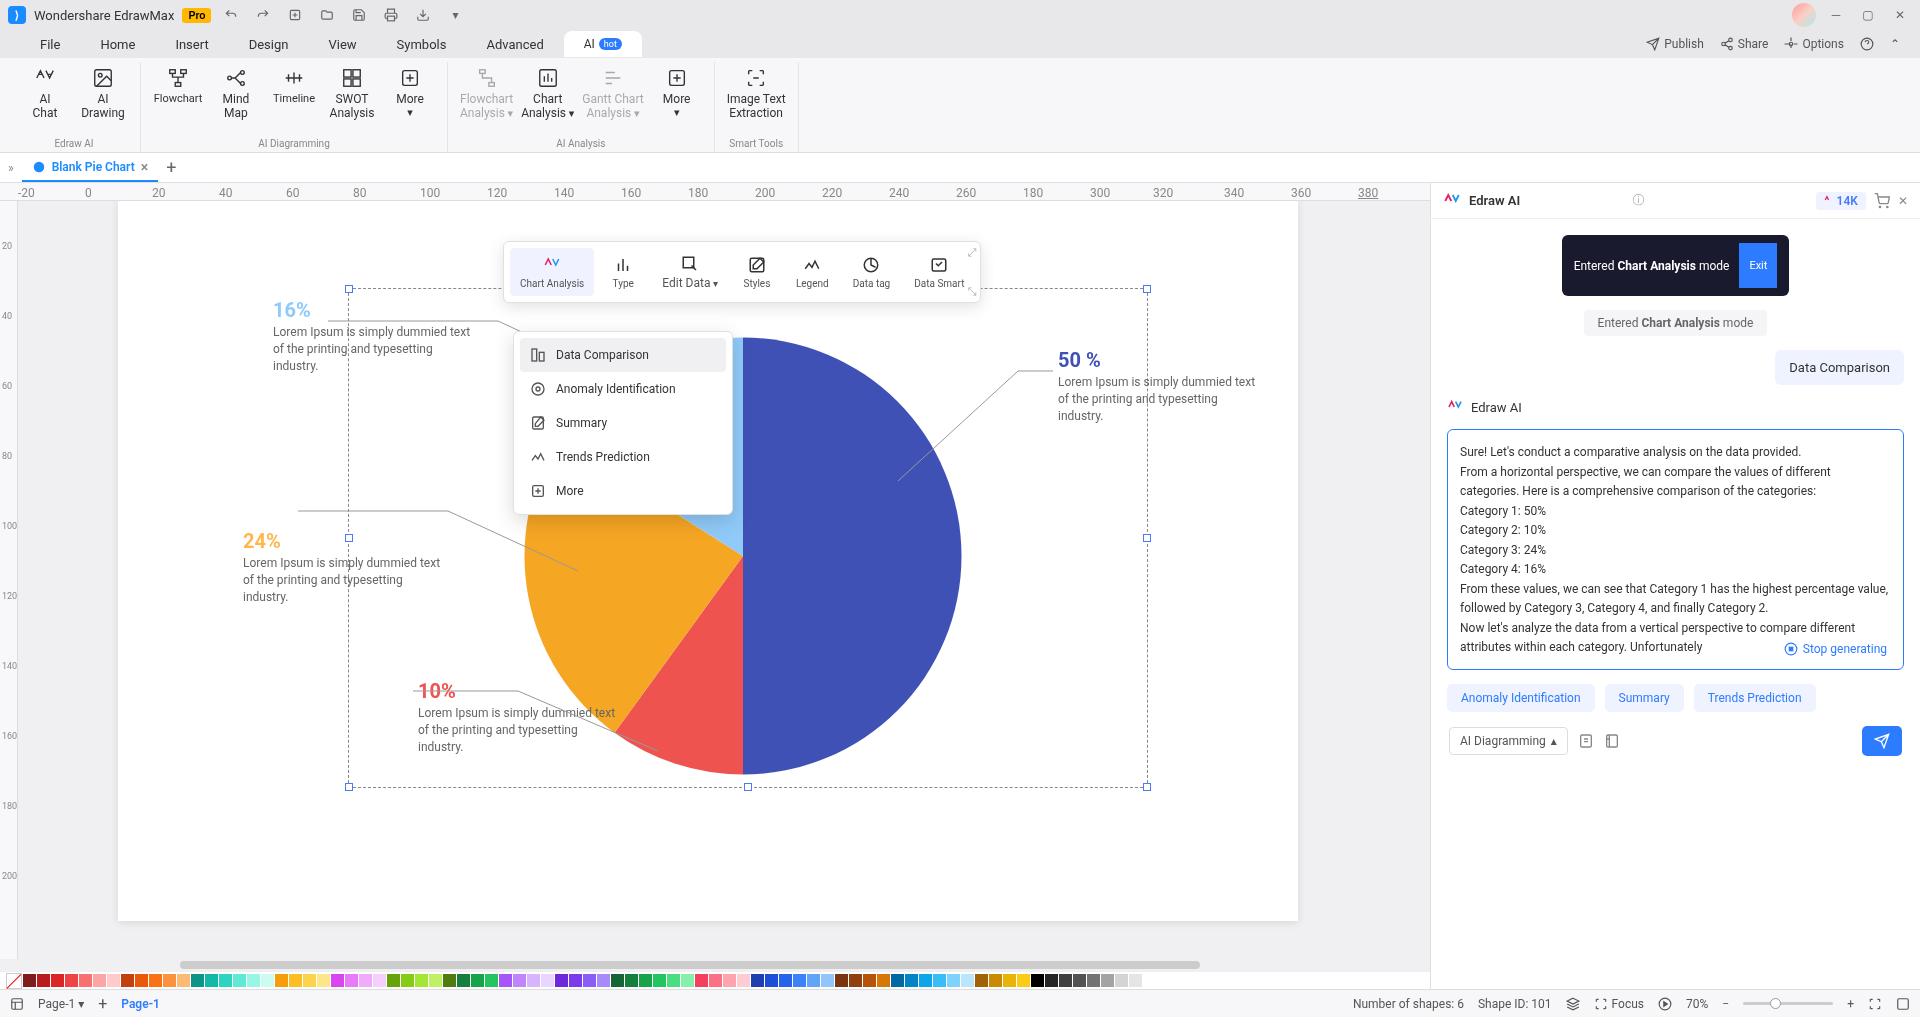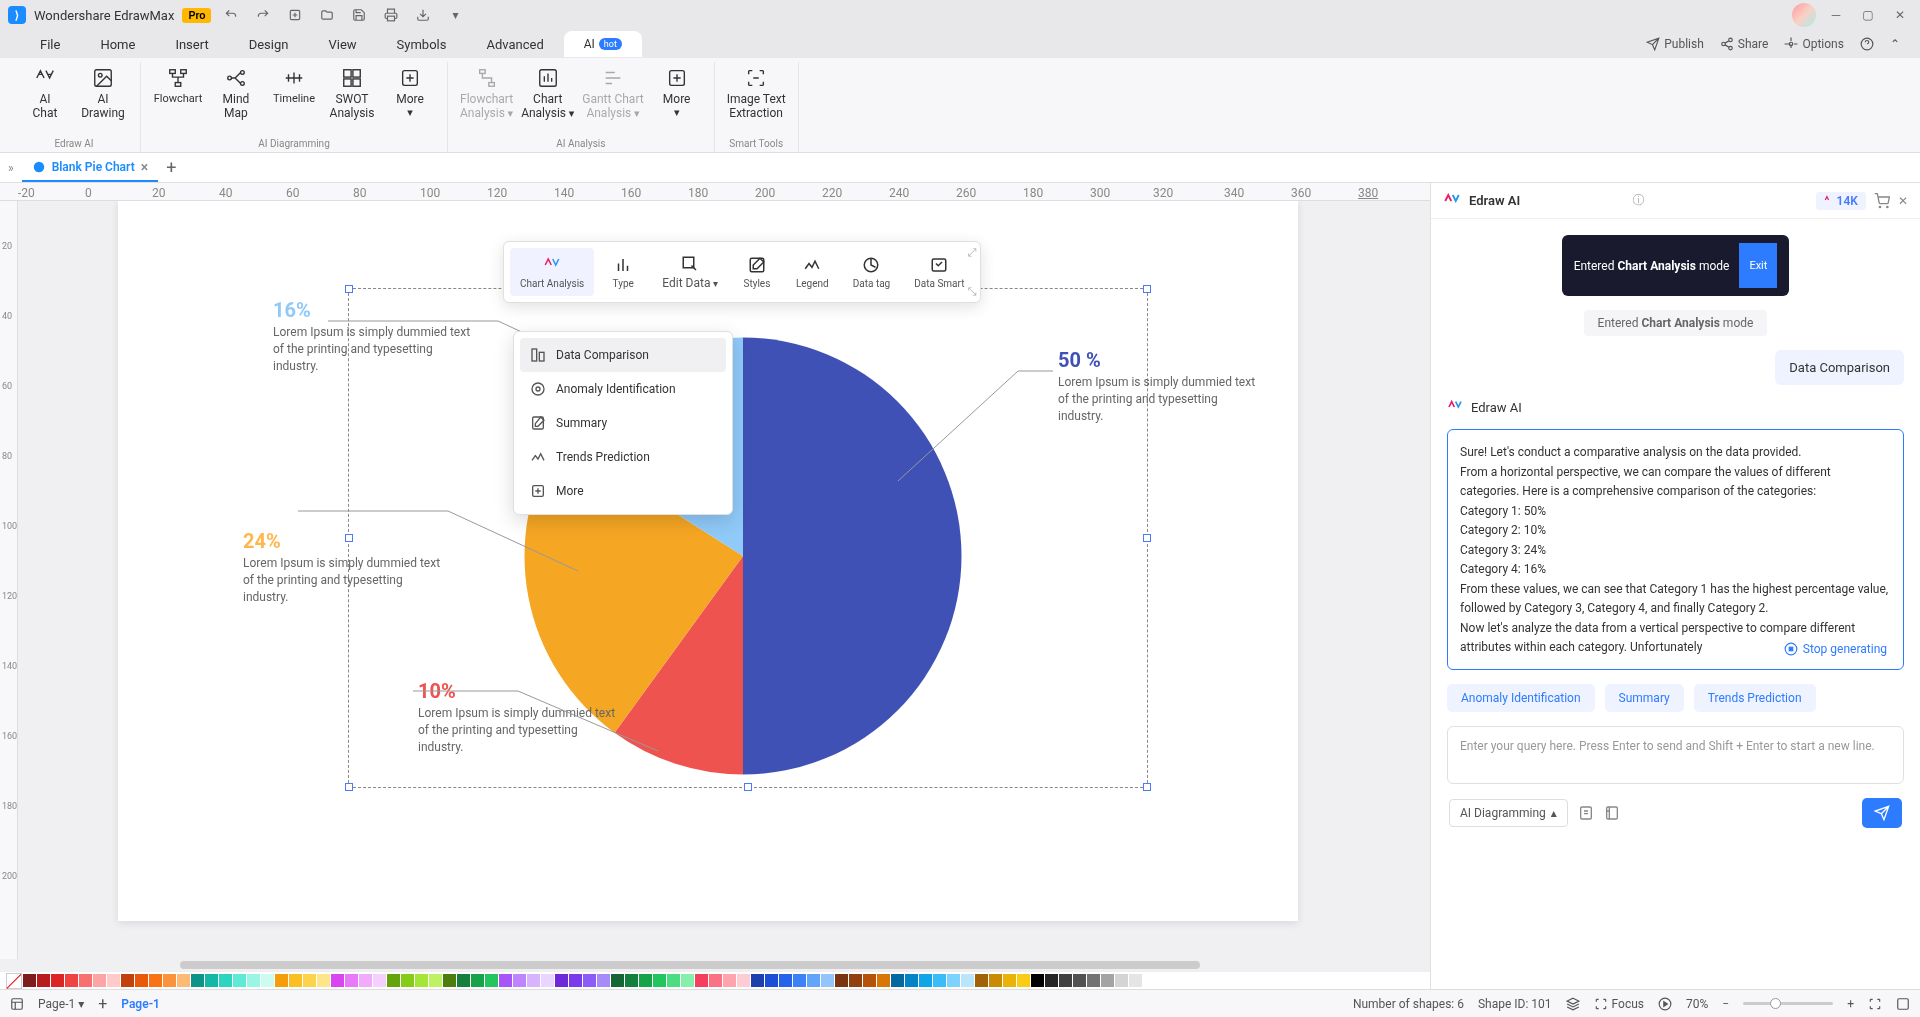--- a/index.html
+++ b/index.html
@@ -687,21 +687,20 @@
               <rect x="9" y="9" width="6" height="6" fill="#2d7cff"></rect>
             </svg>
             <span>Stop generating</span>
           </div>
       </div>
       <div class="chips">
         <div class="chip">Anomaly Identification</div>
         <div class="chip">Summary</div>
         <div class="chip">Trends Prediction</div>
       </div>
-      <div class="ai-input">Enter your query here. Press Enter to send and Shift + Enter to start a new line.</div>
       <div class="ai-footer">
         <div class="ai-mode-sel">
             <span>AI Diagramming</span> 
             <span>▴</span>
           </div>
         <svg width="16" height="16" viewBox="0 0 24 24" fill="none" stroke="#888" stroke-width="2">
             <rect x="4" y="3" width="16" height="18" rx="2"></rect>
             <path d="M9 9h6M9 13h6"></path>
           </svg>
         <svg width="16" height="16" viewBox="0 0 24 24" fill="none" stroke="#888" stroke-width="2">

